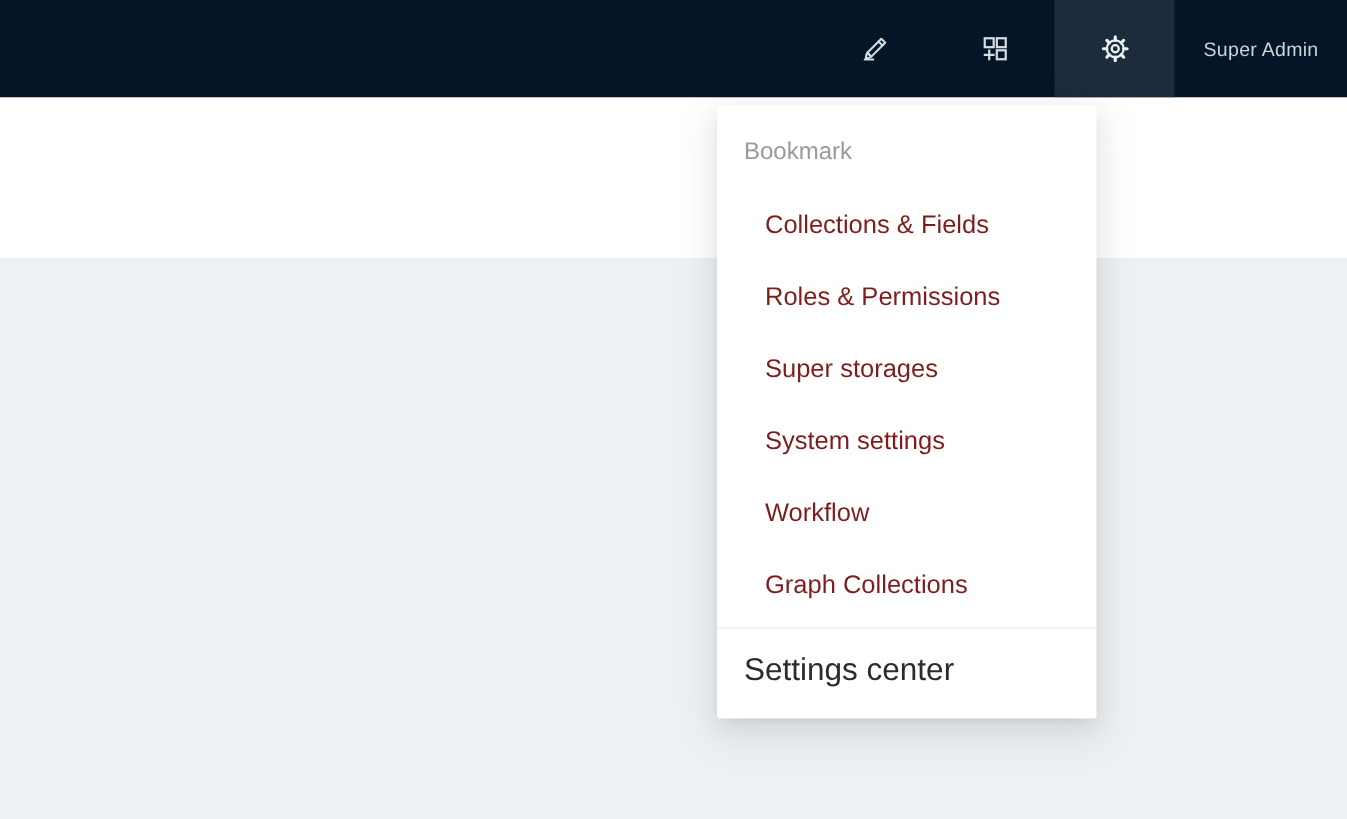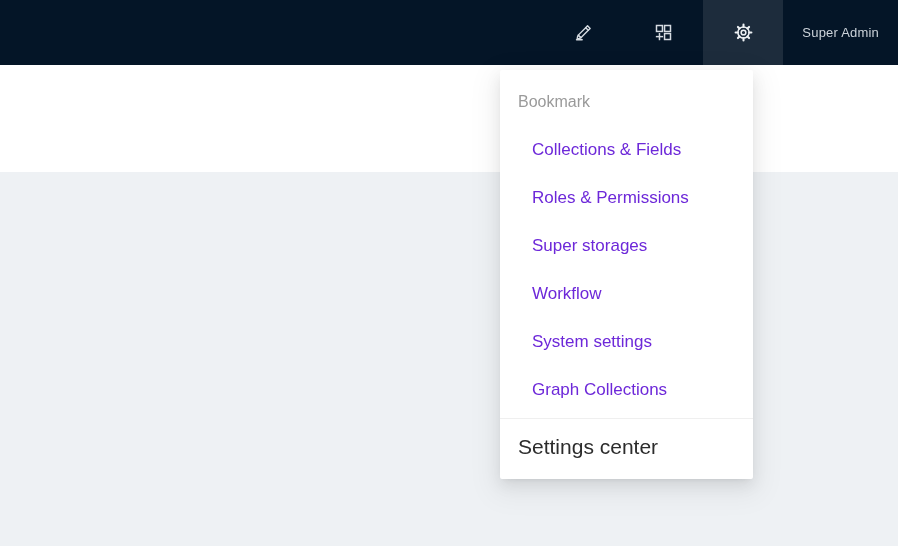--- a/index.html
+++ b/index.html
@@ -44,41 +44,41 @@
   }
   .content {
     position: absolute; top: 172px; left: 0;
     width: 898px; height: 374px;
     background: #eef1f4;
   }
 
   
   .dropdown {
     position: absolute;
-    left: 500px; top: 70px;
+    left: 478px; top: 70px;
     width: 253px;
     background: #ffffff;
     border-radius: 2px;
     box-shadow: 0 3px 6px -4px rgba(0,0,0,0.12),
                 0 6px 16px 0 rgba(0,0,0,0.08),
                 0 9px 28px 8px rgba(0,0,0,0.05);
     padding: 8px 0;
   }
   .menu-group-label {
     height: 48px;
     display: flex; align-items: center;
     padding-left: 18px;
     color: #9a9a9a;
     font-size: 16px;
   }
   .menu-item {
     height: 48px;
     display: flex; align-items: center;
     padding-left: 32px;
-    color: #6d28d9;
+    color: #7f1d1d;
     font-size: 17px;
     cursor: pointer;
   }
   .menu-divider {
     height: 1px;
     background: #efefef;
     margin: 4px 0;
   }
   .menu-footer-item {
     height: 48px;
@@ -141,20 +141,20 @@
 
 <div class="subheader"></div>
 <div class="content"></div>
 
 <div class="dropdown">
   <div class="menu-group-label">Bookmark</div>
 
   <div class="menu-item">Collections &amp; Fields</div>
   <div class="menu-item">Roles &amp; Permissions</div>
   <div class="menu-item">Super storages</div>
+  <div class="menu-item">System settings</div>
   <div class="menu-item">Workflow</div>
-  <div class="menu-item">System settings</div>
   <div class="menu-item">Graph Collections</div>
 
   <div class="menu-divider"></div>
 
   <div class="menu-footer-item">Settings center</div>
 </div>
 
 </body></html>

